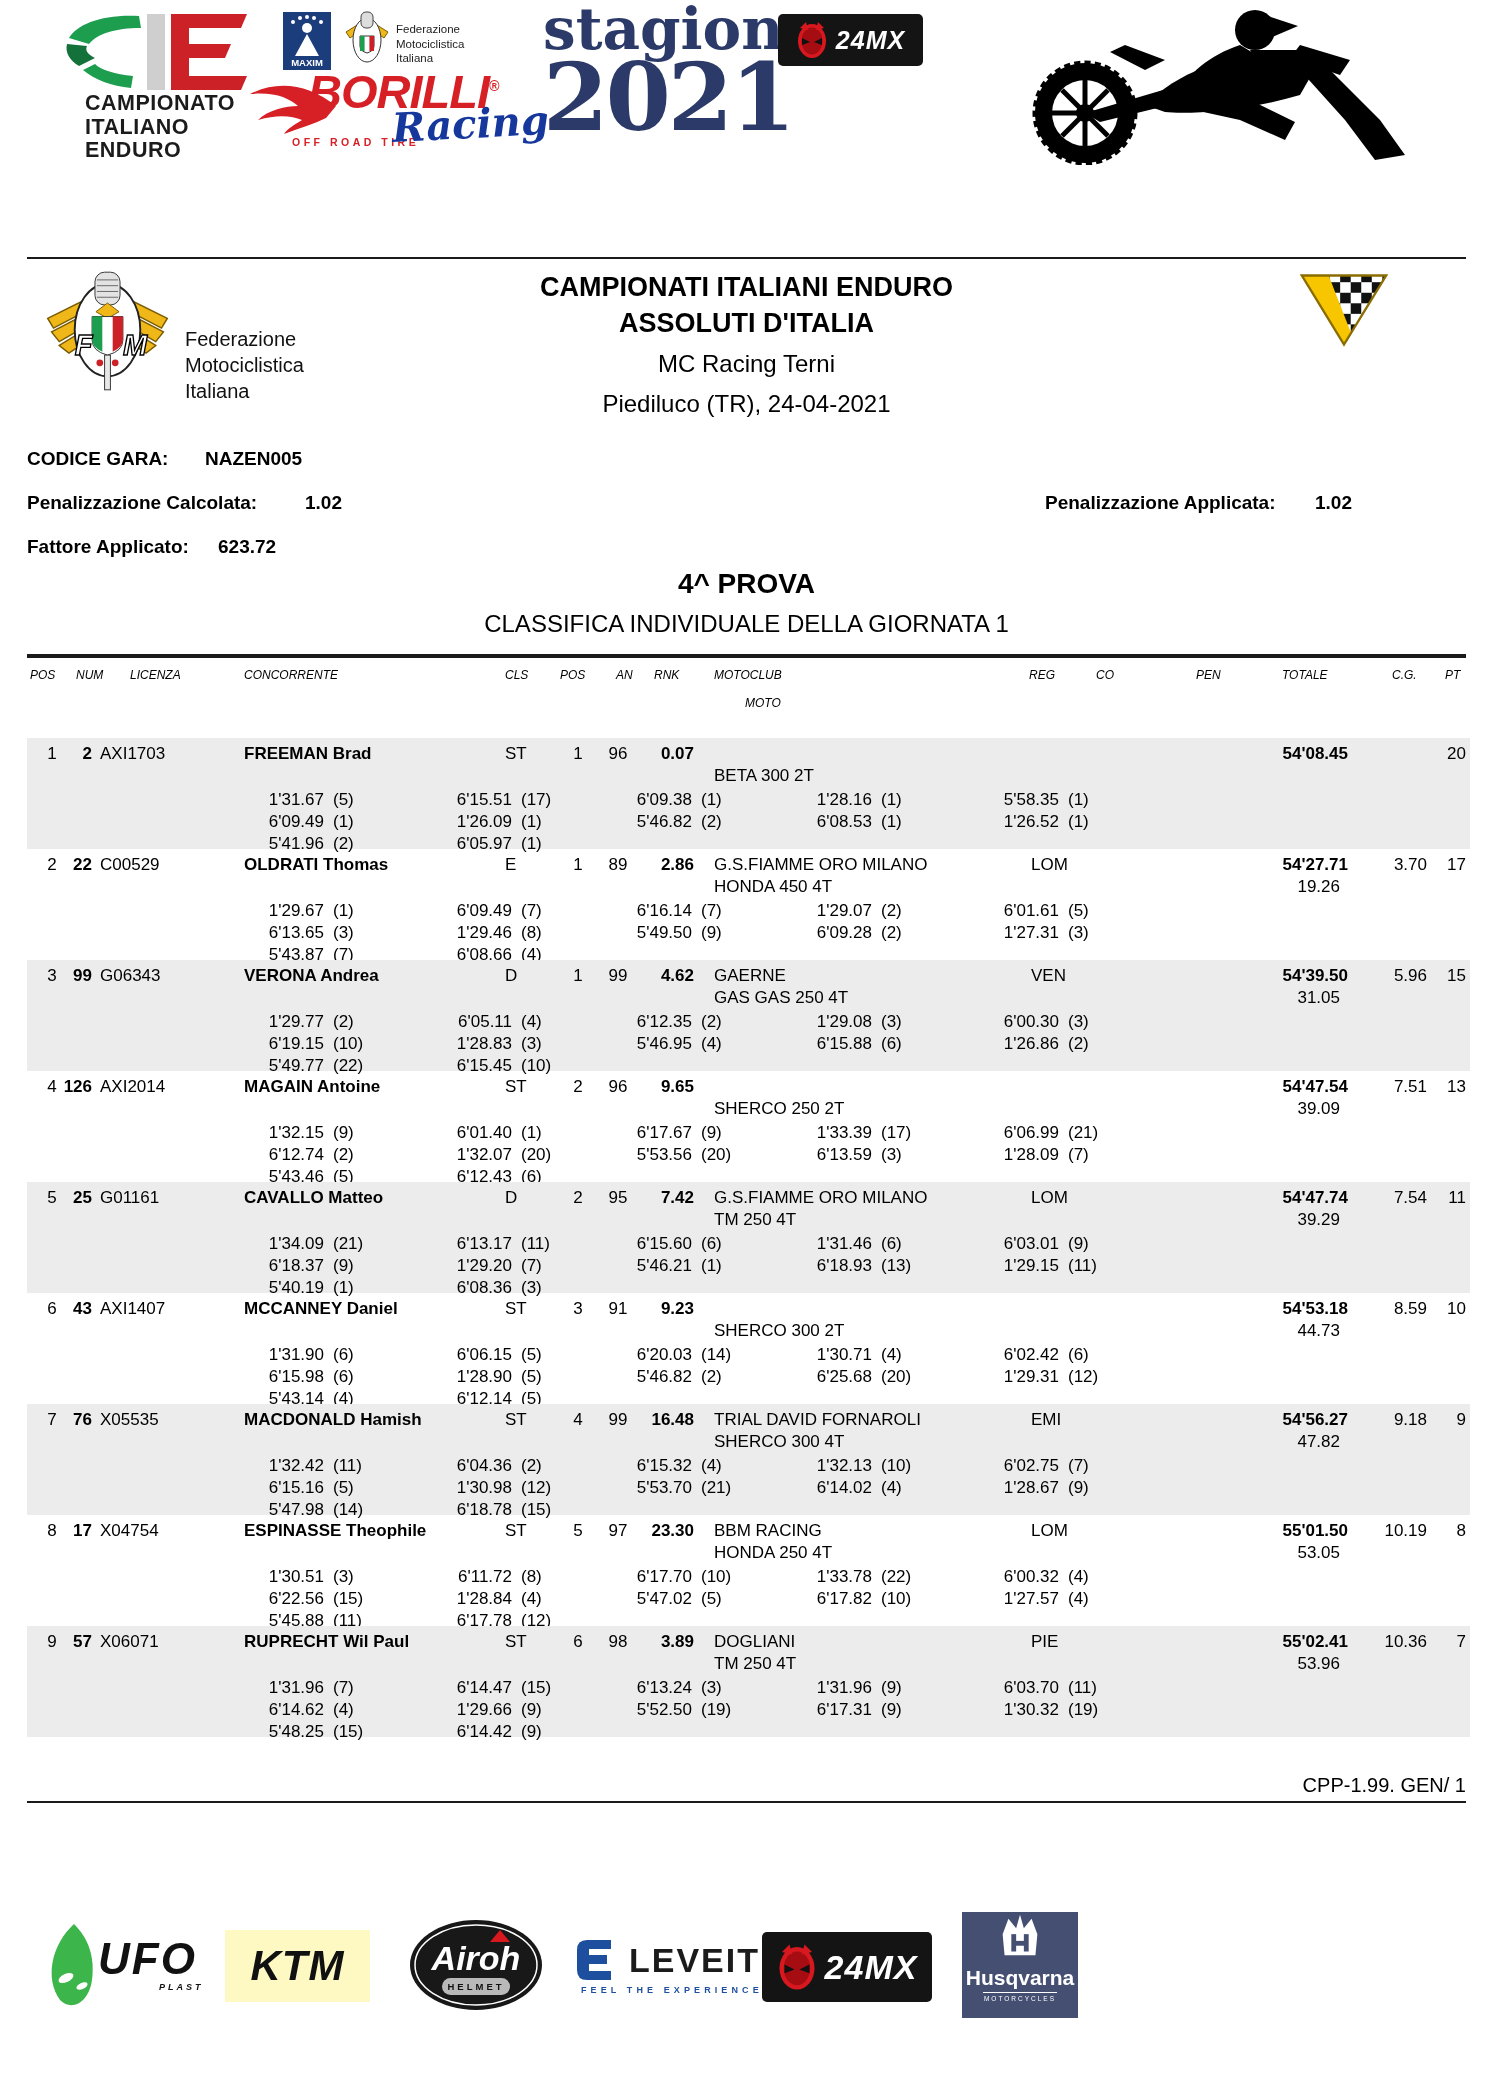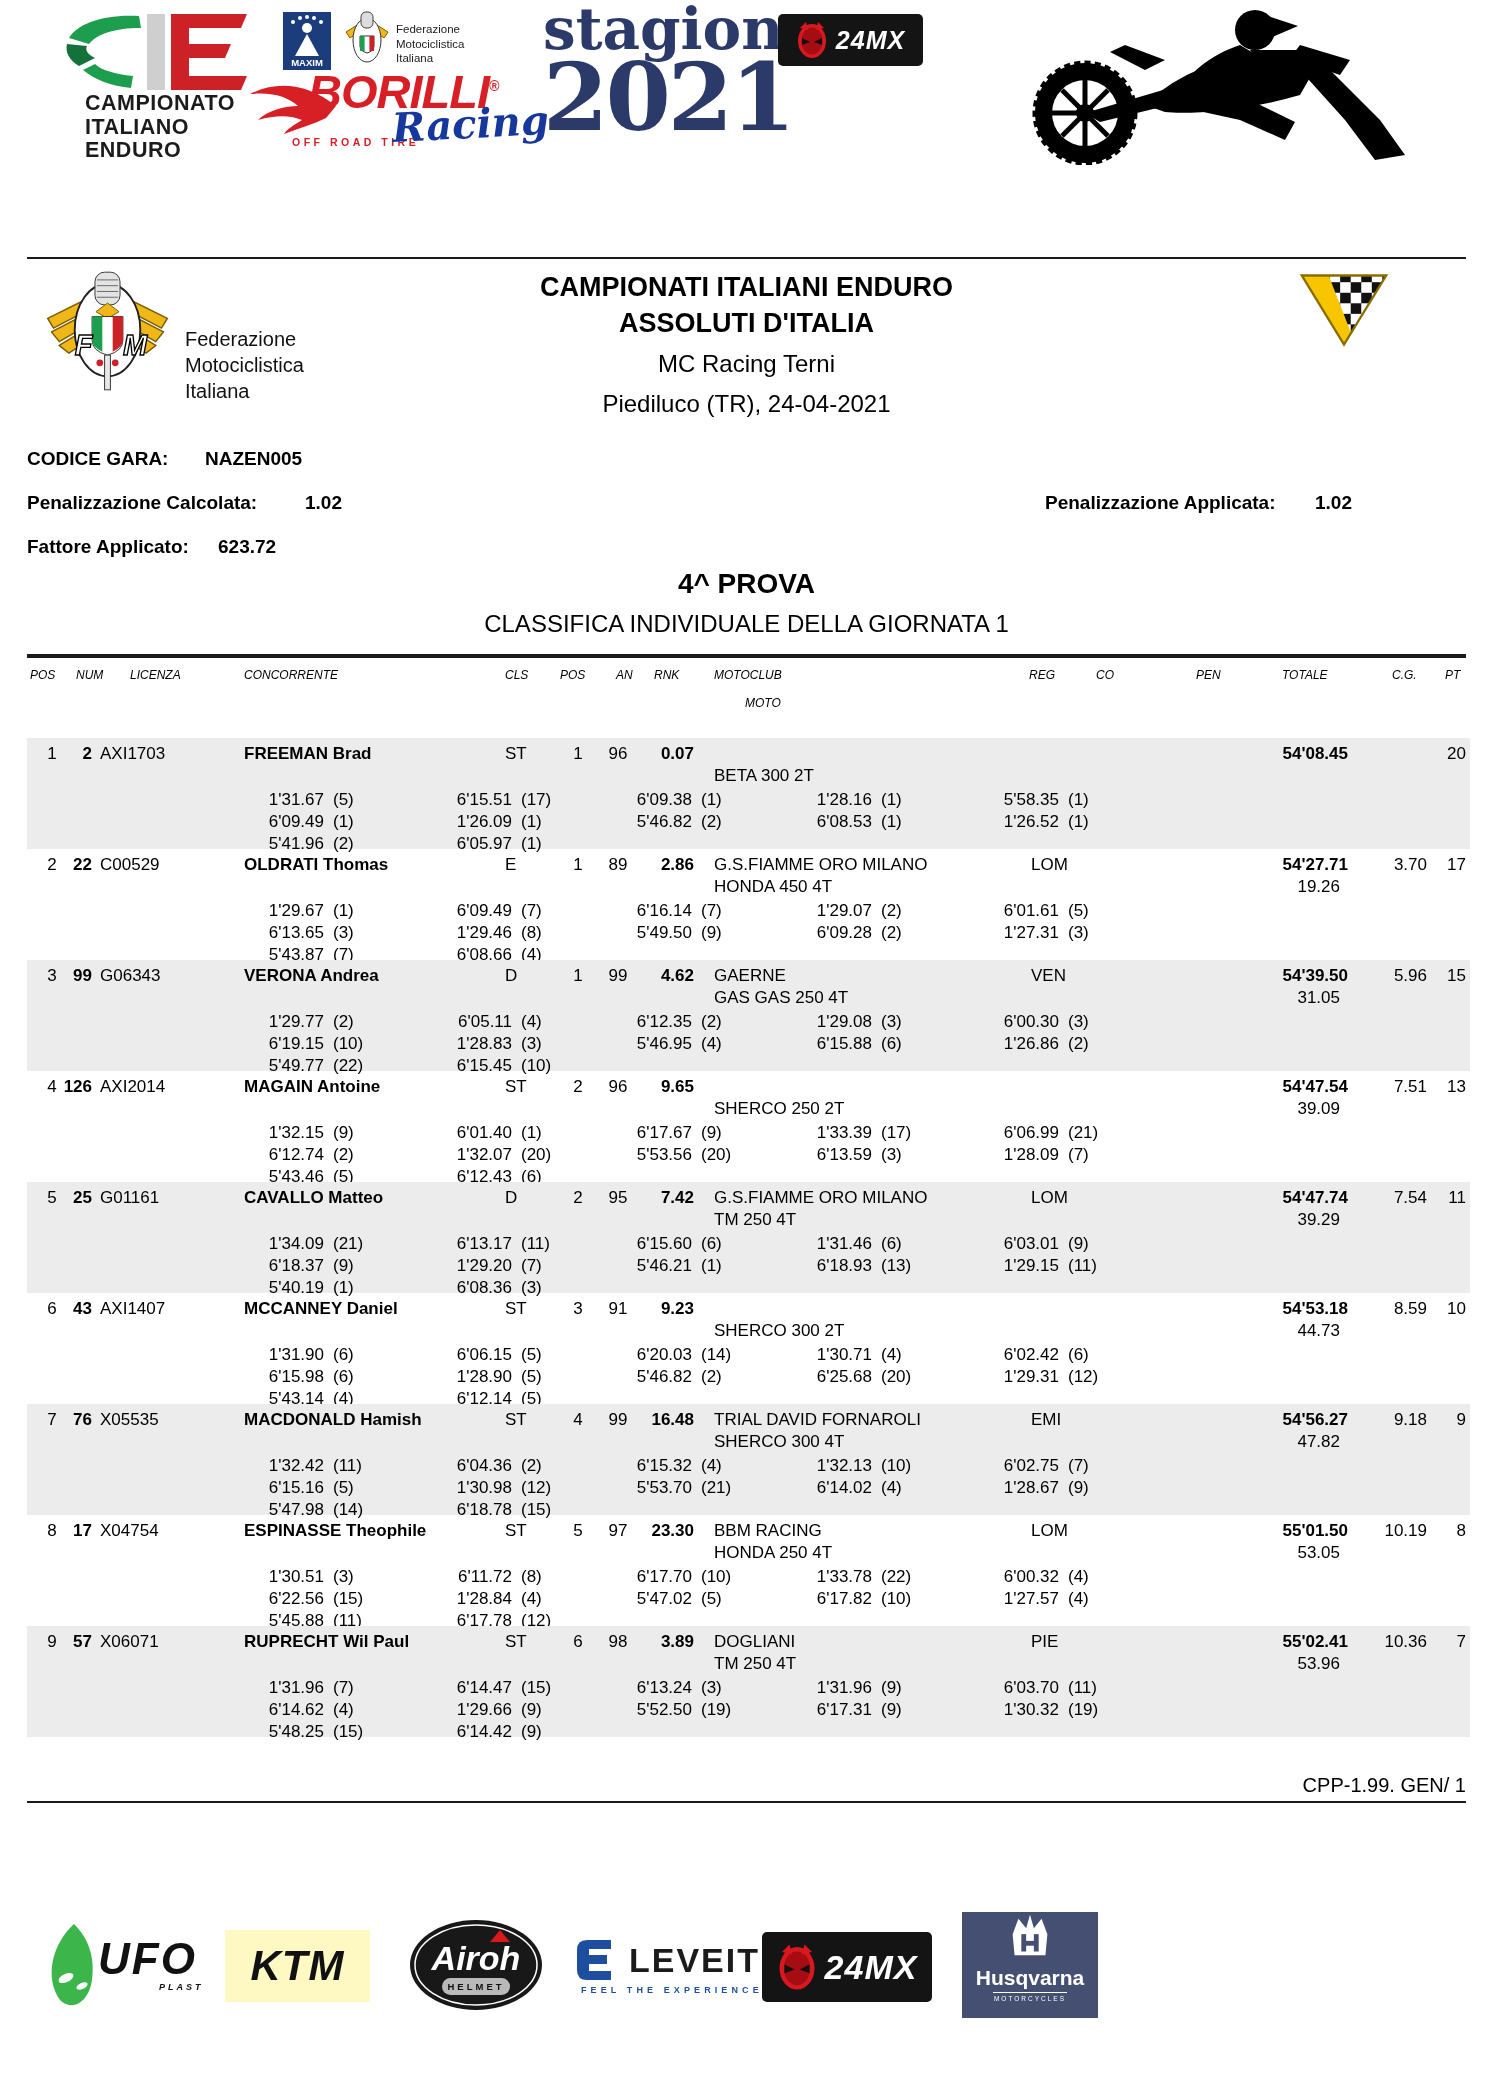--- a/index.html
+++ b/index.html
@@ -63,21 +63,21 @@
   .tc .tt{display:inline-block;width:78px;text-align:right;}
   .tc .tr{display:inline-block;margin-left:9px;}
   .l1{top:52px}.l2{top:74px}.l3{top:96px}
   .c0{left:219px}.c1{left:407px}.c2{left:587px}.c3{left:767px}.c4{left:954px}
 
   .cpp{top:1774px;left:27px;width:1439px;text-align:right;font-size:20px;}
 
   
   .ktm-box{left:225px;top:1930px;width:145px;height:72px;background:#fef9c3;display:flex;align-items:center;justify-content:center;}
   .ktm-box .t{font-size:42px;font-weight:900;font-style:italic;color:#111;letter-spacing:1px;}
-  .husq{left:962px;top:1912px;width:136px;height:106px;background:#454f72;display:flex;flex-direction:column;align-items:center;}
+  .husq{left:962px;top:1912px;width:116px;height:106px;background:#454f72;display:flex;flex-direction:column;align-items:center;}
   .husq .name{color:#fff;font-weight:bold;font-size:21px;margin-top:2px;}
   .husq .bar{width:74px;height:1px;background:#fff;margin:2px 0;}
   .husq .sub{color:#fff;font-size:6.5px;letter-spacing:2px;}
   .eleveit{left:575px;top:1938px;}
   .eleveit .line1{display:flex;align-items:center;gap:12px;}
   .eleveit .name{font-size:34px;font-weight:bold;letter-spacing:2px;color:#1b1b1b;}
   .eleveit .sub{font-size:9px;letter-spacing:4.1px;color:#1d4f9e;font-weight:bold;margin-top:3px;margin-left:6px;}
   .ufo-wrap{left:42px;top:1920px;display:flex;align-items:flex-start;}
   .ufo-name{font-size:44px;font-weight:900;font-style:italic;color:#111;letter-spacing:2px;margin-top:14px;}
   .ufo-sub{font-size:9px;font-style:italic;font-weight:bold;letter-spacing:3px;color:#111;margin-top:62px;margin-left:-38px;}

